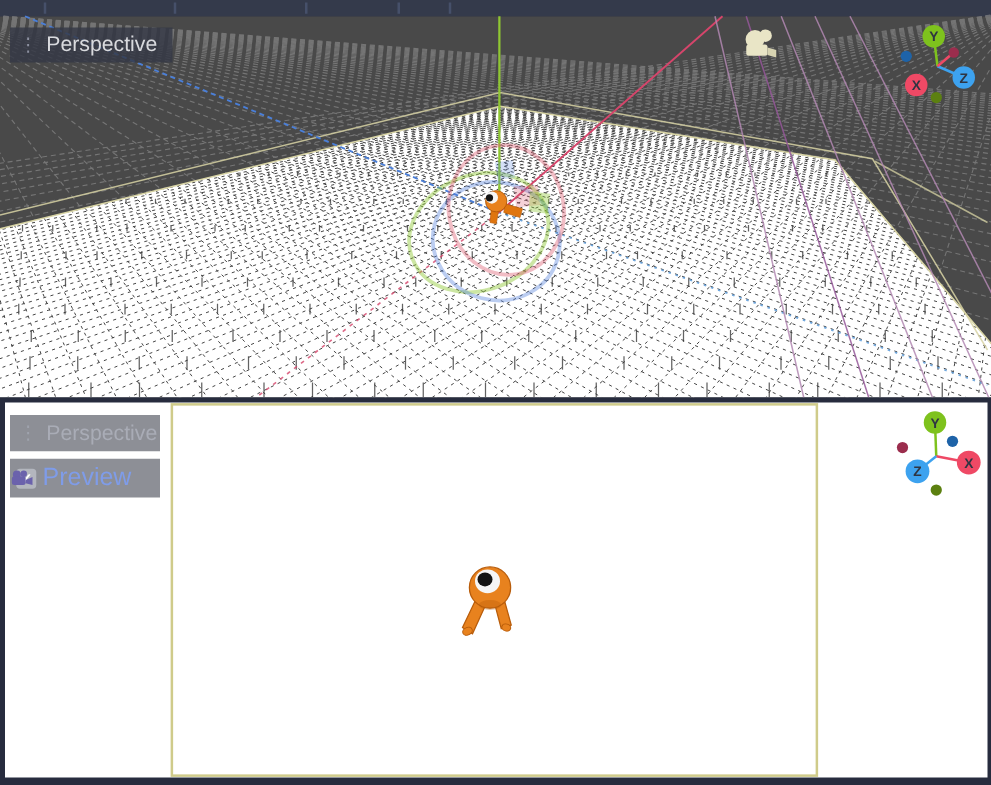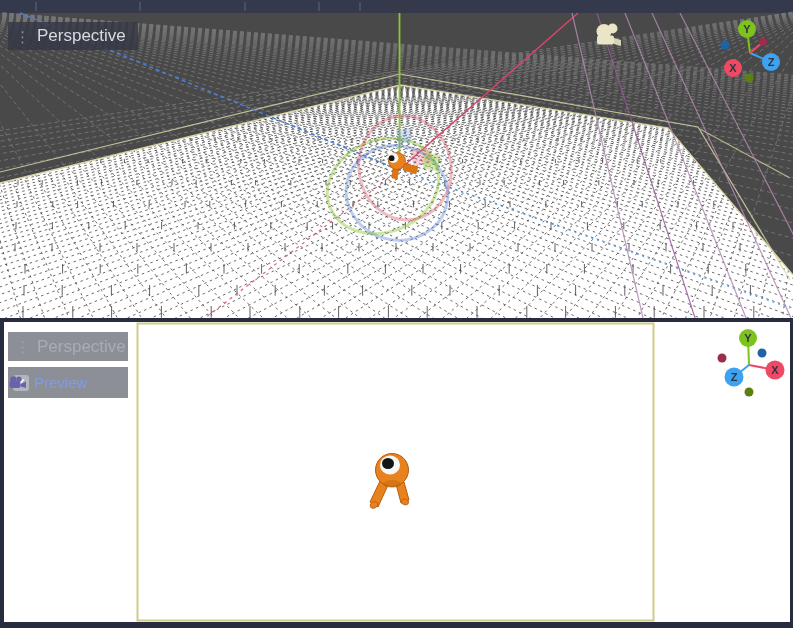--- a/index.html
+++ b/index.html
@@ -9,21 +9,21 @@
   #scene-top{top:0;}
   #scene-btm{top:318px;}
   .vp-label{position:absolute;display:flex;align-items:center;box-sizing:border-box;
             cursor:default;user-select:none;}
   #lbl-top{left:8px;top:22px;height:28px;padding:0 12px 0 7px;font-size:17px;gap:7px;}
   #lbl-btm{left:8px;top:332px;height:29px;width:120px;padding:0 0 0 7px;font-size:17px;gap:7px;}
   #row-preview{left:8px;top:367px;height:31px;width:120px;padding:0 4px 0 5px;gap:5px;}
   .dots{font-size:15px;line-height:1;}
   .checkbox{width:16px;height:16px;border-radius:3px;display:flex;align-items:center;
             justify-content:center;font-size:12px;font-weight:bold;flex:0 0 auto;}
-  #preview-text{font-size:15px;}
+  #preview-text{font-size:20px;}
 </style>
 </head>
 <body>
 
 <div class="stage">
 
   <svg id="scene-top" width="793" height="318" viewBox="0 0 793 318">
       <rect x="0" y="13" width="793" height="305" fill="#494949"></rect>
       <rect x="0" y="0" width="793" height="13" fill="#343a4b"></rect>
       <line x1="36" y1="2" x2="36" y2="11" stroke="#46506a" stroke-width="2"></line>

